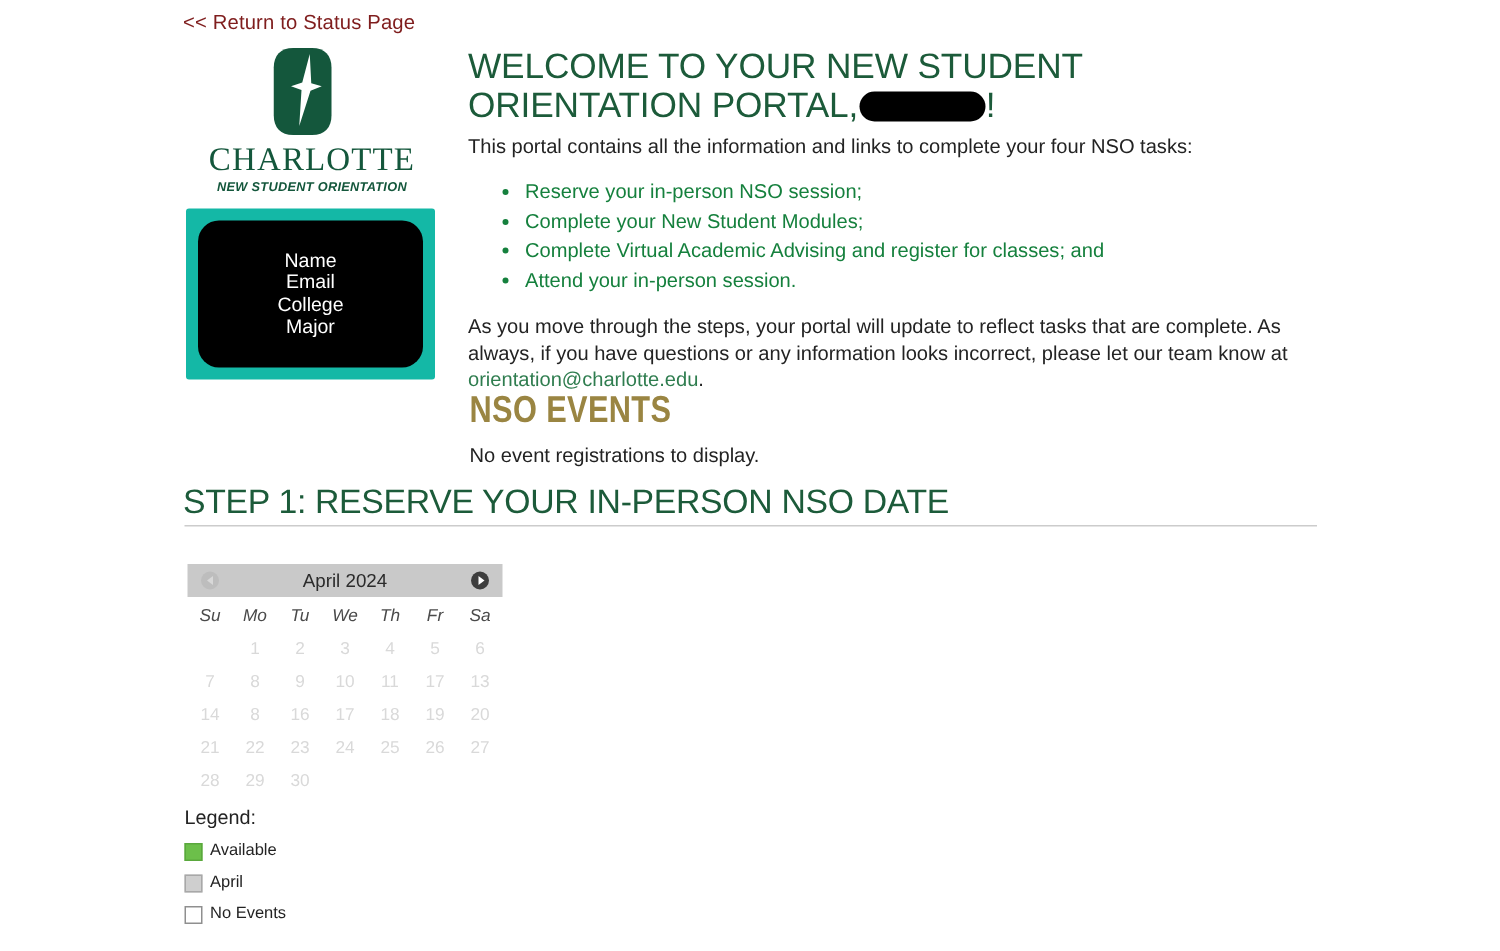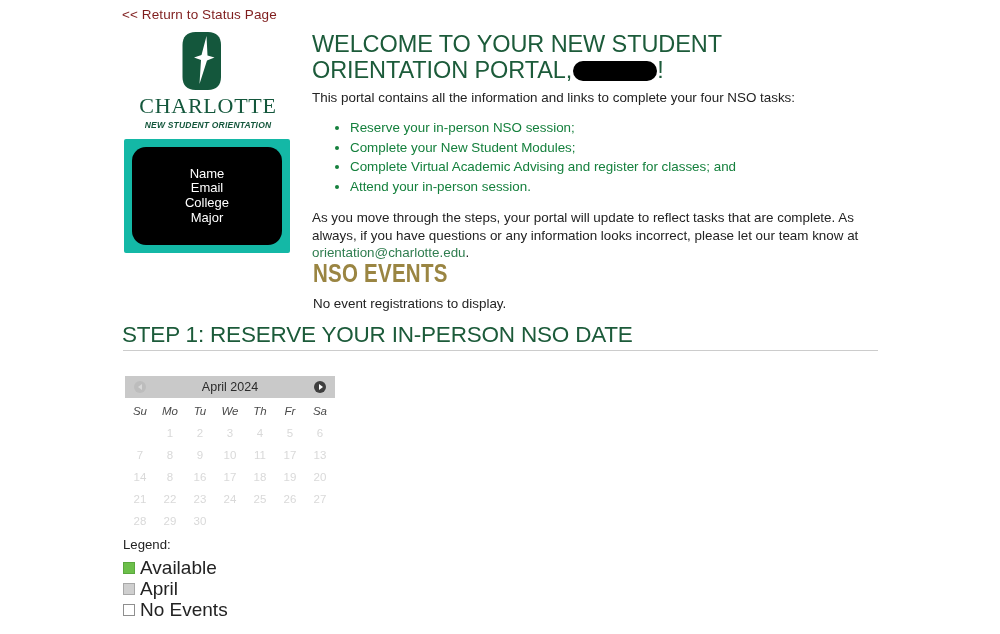--- a/index.html
+++ b/index.html
@@ -283,21 +283,21 @@
     width: 12px;
     height: 12px;
     box-sizing: border-box;
     margin-right: 5px;
     flex: 0 0 auto;
   }
   .sw-available { background: #6cbf4a; border: 1px solid #5aa83d; }
   .sw-full { background: #cfcfcf; border: 1px solid #a8a8a8; }
   .sw-none { background: #ffffff; border: 1px solid #8f8f8f; }
   .legend-label {
-    font-size: 19px;
+    font-size: 11px;
     color: #232323;
     line-height: 13px;
   }
 </style>
 </head>
 <body>
 
 <div class="page">
 
   <a class="return-link" href="#">&lt;&lt; Return to Status Page</a>

